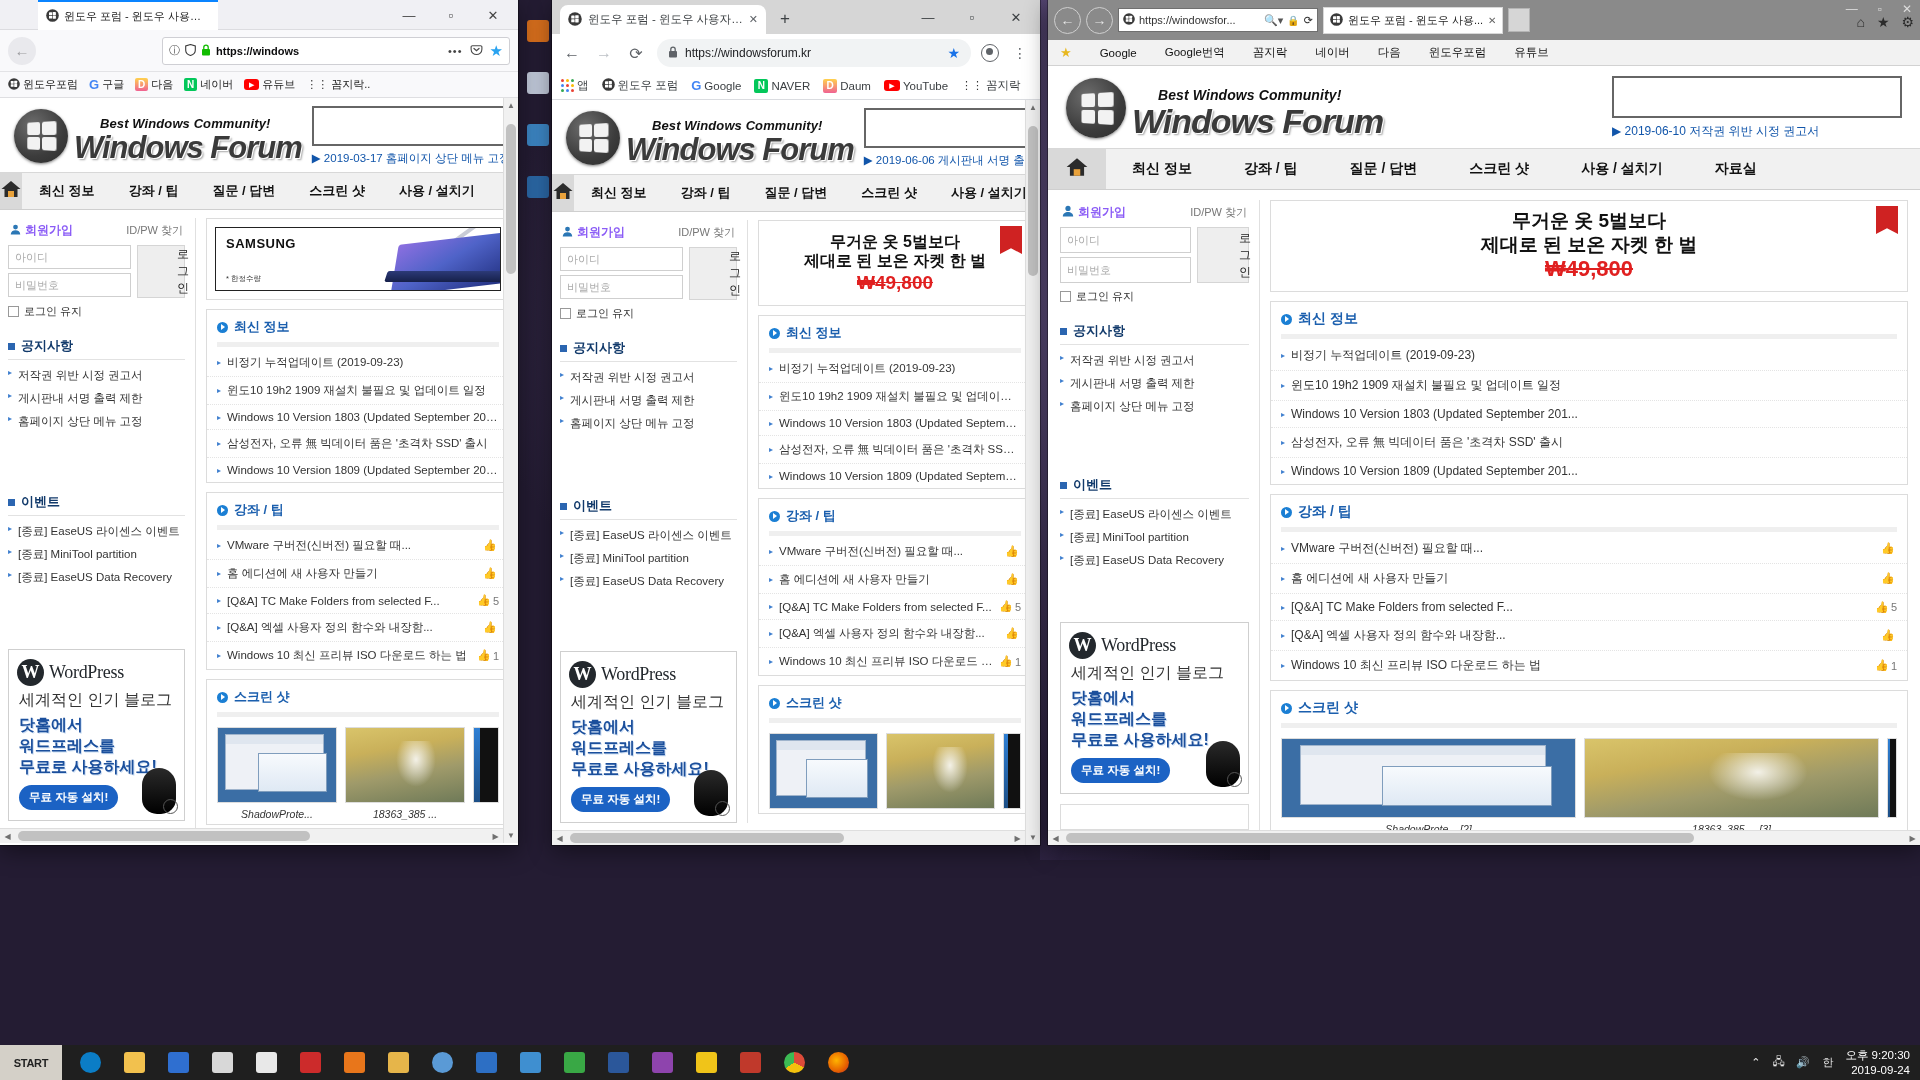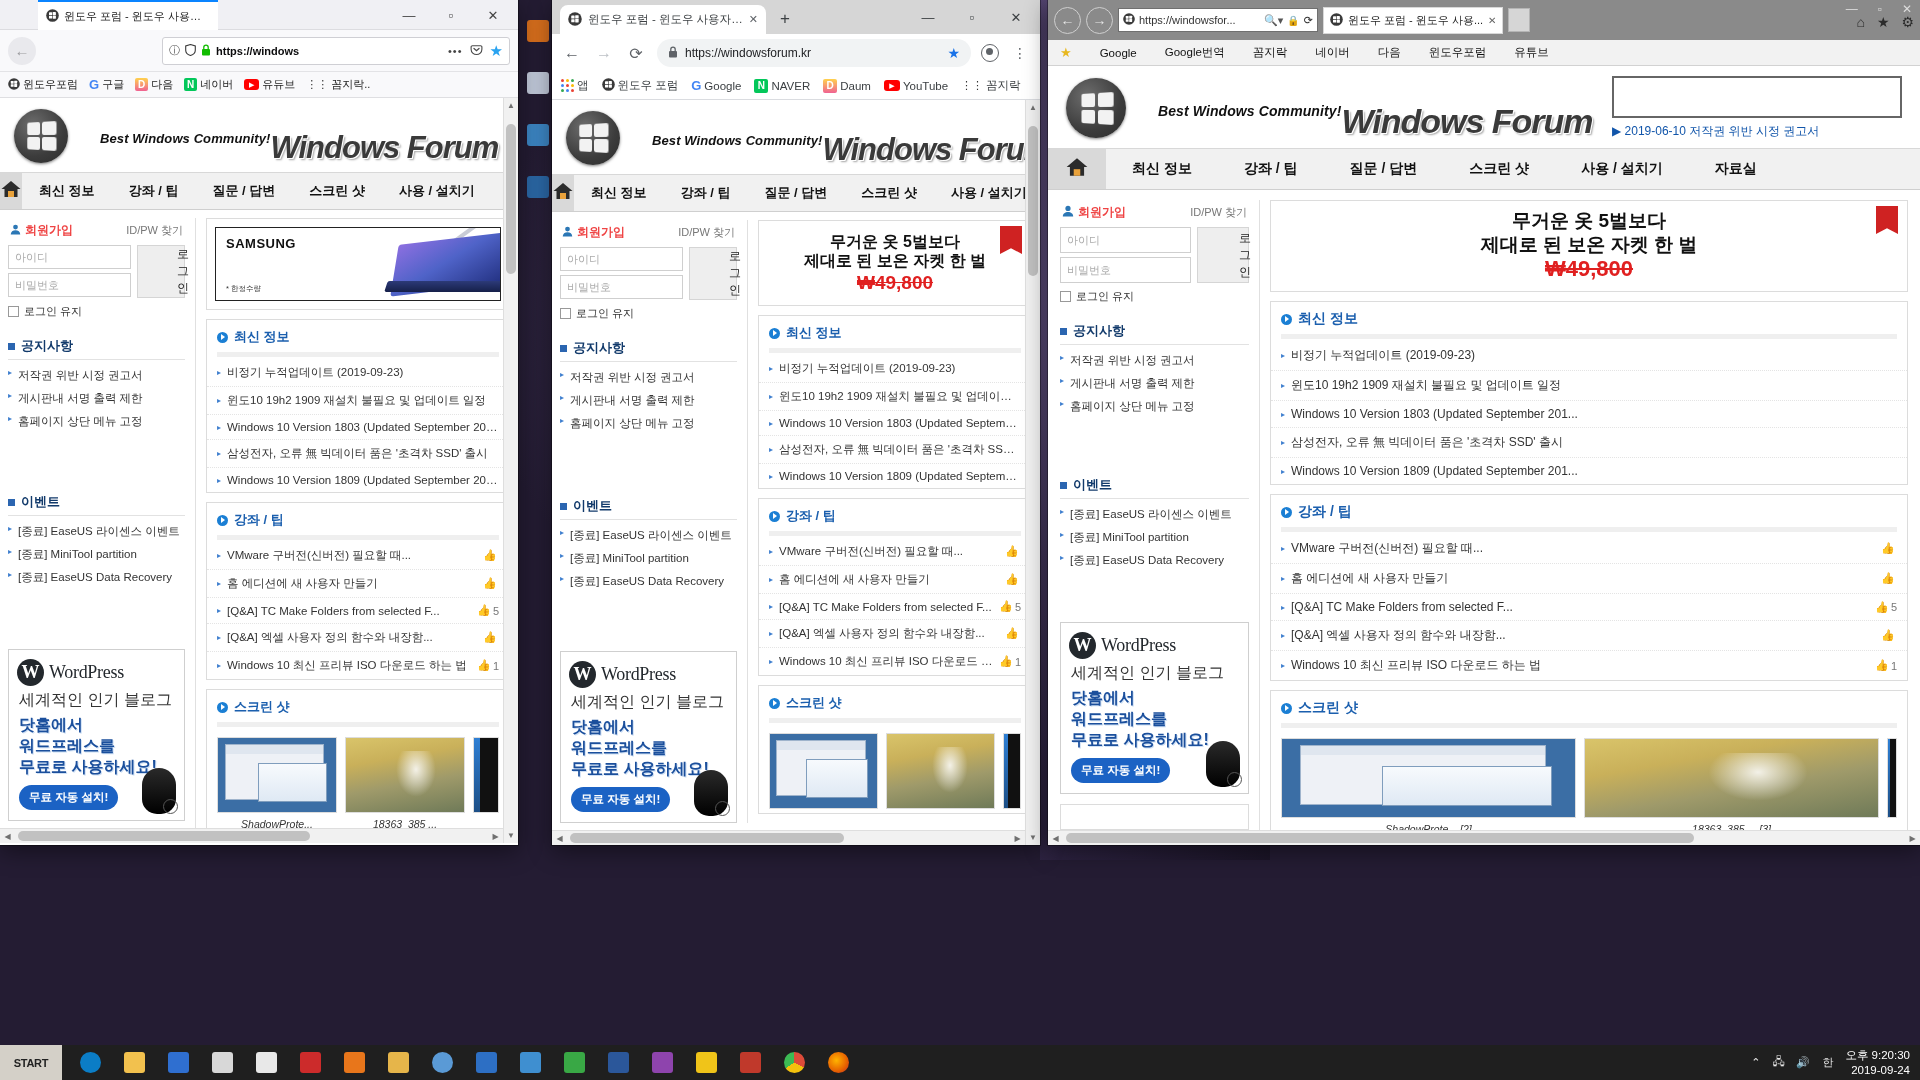--- a/index.html
+++ b/index.html
@@ -98,41 +98,41 @@
   .site{ background:#fff; position:relative; overflow:hidden; }
   .site-header{ display:flex; align-items:center; padding:8px 14px 6px 14px; gap:10px;}
   .logo-wrap{ display:flex; align-items:flex-end; gap:6px; flex:0 0 auto;}
   .logo-orb{ width:54px;height:54px;border-radius:50%;
              background:radial-gradient(circle at 35% 30%,#6d6d6d,#3c3c3c 60%,#2b2b2b);
              position:relative; box-shadow:0 1px 3px rgba(0,0,0,.5);}
   .logo-flag{ position:absolute; left:12px; top:13px; width:30px; height:28px;
               display:grid; grid-template-columns:1fr 1fr; grid-template-rows:1fr 1fr; gap:2.5px;
               transform:perspective(60px) rotateY(-14deg);}
   .logo-flag i{ display:block; background:#f2f2f2; border-radius:2px;}
-  .logo-txt{ display:flex; flex-direction:row; line-height:1;}
+  .logo-txt{ display:flex; flex-direction:column; line-height:1;}
   .logo-tag{ font-style:italic; font-weight:bold; font-size:13px; color:#111; letter-spacing:.1px;
              margin-left:26px; margin-bottom:2px;}
   .logo-name{ font-size:31px; font-weight:bold; font-style:italic; color:#3a3a3a;
               letter-spacing:-1px; text-shadow:1px 1px 0 #fff, 2px 2px 2px rgba(0,0,0,.35);}
   .hdr-right{ margin-left:auto; display:flex; flex-direction:column; align-items:flex-start; gap:5px;}
   .hdr-search{ width:196px; height:40px; border:2px solid #666; background:#fff;}
   .hdr-notice{ font-size:11.5px; color:#1155aa; white-space:nowrap;}
 
   .navbar{ display:flex; align-items:stretch; background:#f1f1f1; border-top:1px solid #d8d8d8;
            border-bottom:1px solid #cfcfcf; height:38px; }
   .nav-home{ width:52px; background:#d9d9d9; display:flex;align-items:center;justify-content:center;}
   .nav-item{ display:flex;align-items:center; padding:0 17px; font-size:13px; font-weight:bold;
              color:#111; white-space:nowrap;}
 
   .site-body{ display:flex; gap:0; padding:8px 8px 0 8px; }
   .side{ width:188px; flex:0 0 auto; padding-right:10px; border-right:1px solid #e0e0e0;}
   .main{ flex:1; padding-left:10px; min-width:0;}
 
   .side-head{ display:flex; align-items:center; justify-content:space-between; padding:4px 2px 6px 2px;}
-  .side-join{ font-size:12px; color:#ef4444; display:flex; align-items:center; gap:4px; font-weight:bold;}
+  .side-join{ font-size:12px; color:#8b5cf6; display:flex; align-items:center; gap:4px; font-weight:bold;}
   .side-find{ font-size:11px; color:#777;}
   .login-row{ display:flex; gap:6px; }
   .login-fields{ flex:1; display:flex; flex-direction:column; gap:4px;}
   .inp{ height:24px; border:1px solid #cfcfcf; background:#fff; font-size:11px; color:#aaa;
         display:flex; align-items:center; padding:0 6px;}
   .login-btn{ width:48px; border:1px solid #d5d5d5; background:#eee; font-size:12px; color:#222;
               display:flex;align-items:center;justify-content:center;padding-left:44px;}
   .keep{ display:flex; align-items:center; gap:5px; font-size:11px; color:#333; margin-top:6px;}
   .cbox{ width:11px;height:11px;border:1px solid #999;background:#fff;}
 
@@ -163,21 +163,21 @@
   .promo{ border:1px solid #dcdcdc; margin-bottom:9px; padding:5px; }
   .promo-in{ position:relative; overflow:hidden; background:#fff; height:74px;
              display:flex; align-items:center; justify-content:center;}
   .promo-txt{ text-align:center; line-height:1.22;}
   .promo-l1{ font-size:16px; font-weight:bold; color:#111; white-space:nowrap;}
   .promo-price{ font-size:19px; font-weight:bold; color:#e02020; white-space:nowrap;
                 text-decoration:line-through; text-decoration-color:#e02020;}
   .promo-tag{ position:absolute; right:4px; top:-4px; width:22px; height:32px; background:#cf2222;
               clip-path:polygon(0 0,100% 0,100% 100%,50% 82%,0 100%);}
   
-  .sams{ position:relative; height:74px; border:1px solid #222; margin:4px 8px; overflow:hidden;
+  .sams{ position:relative; height:64px; border:1px solid #222; margin:4px 8px; overflow:hidden;
          background:#fff;}
   .sams-logo{ position:absolute; left:10px; top:8px; font-size:13px; font-weight:bold;
               letter-spacing:.5px; color:#111;}
   .sams-note{ position:absolute; left:10px; bottom:6px; font-size:7.5px; color:#333;}
   .sams-lap{ position:absolute; right:-6px; top:10px; width:110px; height:52px;
              background:linear-gradient(150deg,#8c6fe0,#4f63c8 45%,#223080);
              transform:skewX(-16deg) rotate(-7deg); border-radius:3px;}
   .sams-base{ position:absolute; right:-14px; bottom:8px; width:128px; height:11px;
               background:linear-gradient(#2c3a78,#16204a); transform:skewX(-18deg); border-radius:2px;}
   .sams-pen{ position:absolute; right:12px; top:2px; width:42px;height:4px;background:#c9ccd6;

